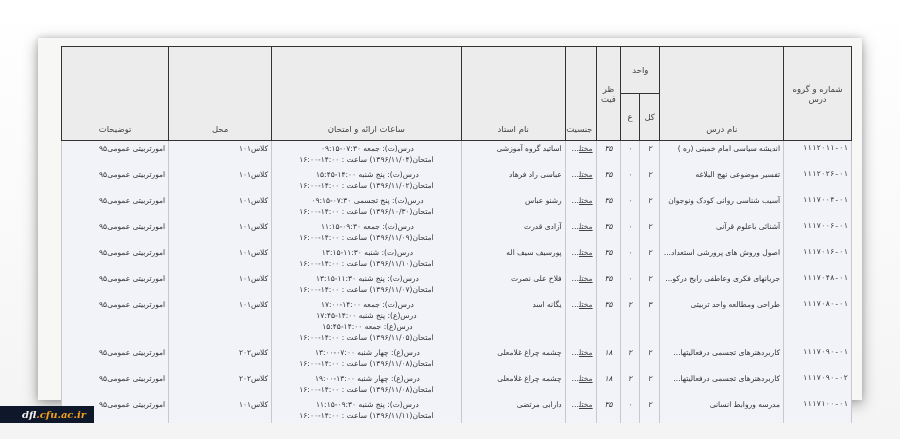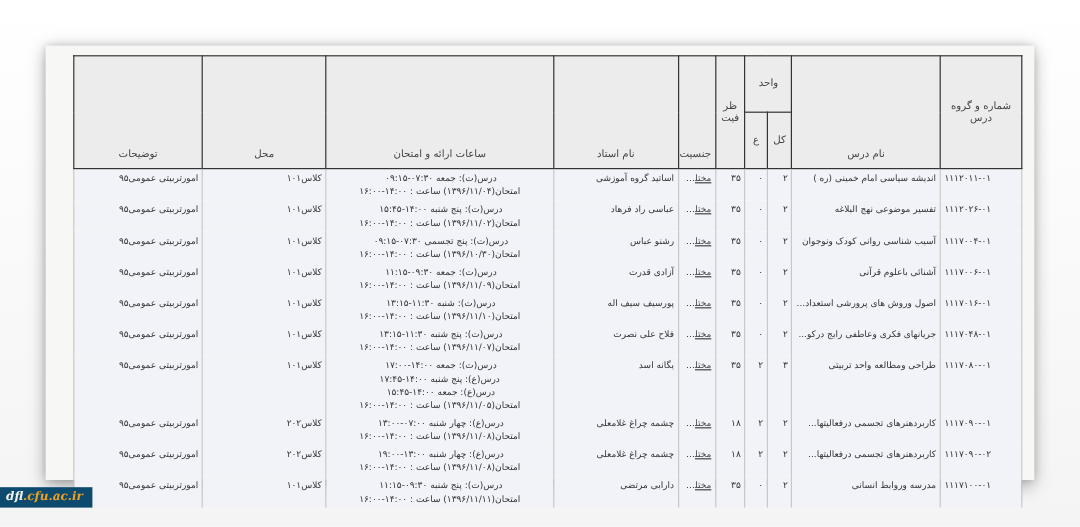--- a/index.html
+++ b/index.html
@@ -22,29 +22,29 @@
     background:#ececec; border:1px solid #333; font-weight:normal;
     color:#444; font-size:8.5px; padding:18px 3px;
   }
   .grid th.bottom { vertical-align:bottom; padding-bottom:6px;text-align:center; }
   .grid td {
     background:#f1f3f9; border-left:1px solid #c8c8c8; border-right:1px solid #c8c8c8;
     padding:2px 3px; vertical-align:top; white-space:nowrap; overflow:hidden;
     text-overflow:ellipsis; line-height:11px;
   }
   .grid tr.r td { height:20px; }
-  .grid td.c { text-align:left; }
-  .grid td.num { text-align:right; }
+  .grid td.c { text-align:right;font-family:Liberation Mono, monospace; }
+  .grid td.num { text-align:center;font-style:italic; }
   .gender { text-decoration:underline; color:#444; cursor:pointer;margin-left:40px; }
   .sched div { text-align:center; }
   .sched div.t { text-align:center; padding-left:2px; }
   .watermark {
     position:absolute; left:0; top:406px; width:72px; height:17px;
-    background:#0c4a6e; color:#f0a020; font-style:italic; font-weight:bold;
-    font-size:10px; line-height:17px; padding-left:5px;
+    background:#0f172a; color:#f0a020; font-style:italic; font-weight:bold;
+    font-size:10px; line-height:17px; padding-left:22px;
     font-family:"DejaVu Serif", serif;
   }
   .watermark .pre { color:#f2f2f2; }
 </style>
 </head>
 <body>
 
 <div class="sheet">
   <table class="grid">
     <colgroup>

